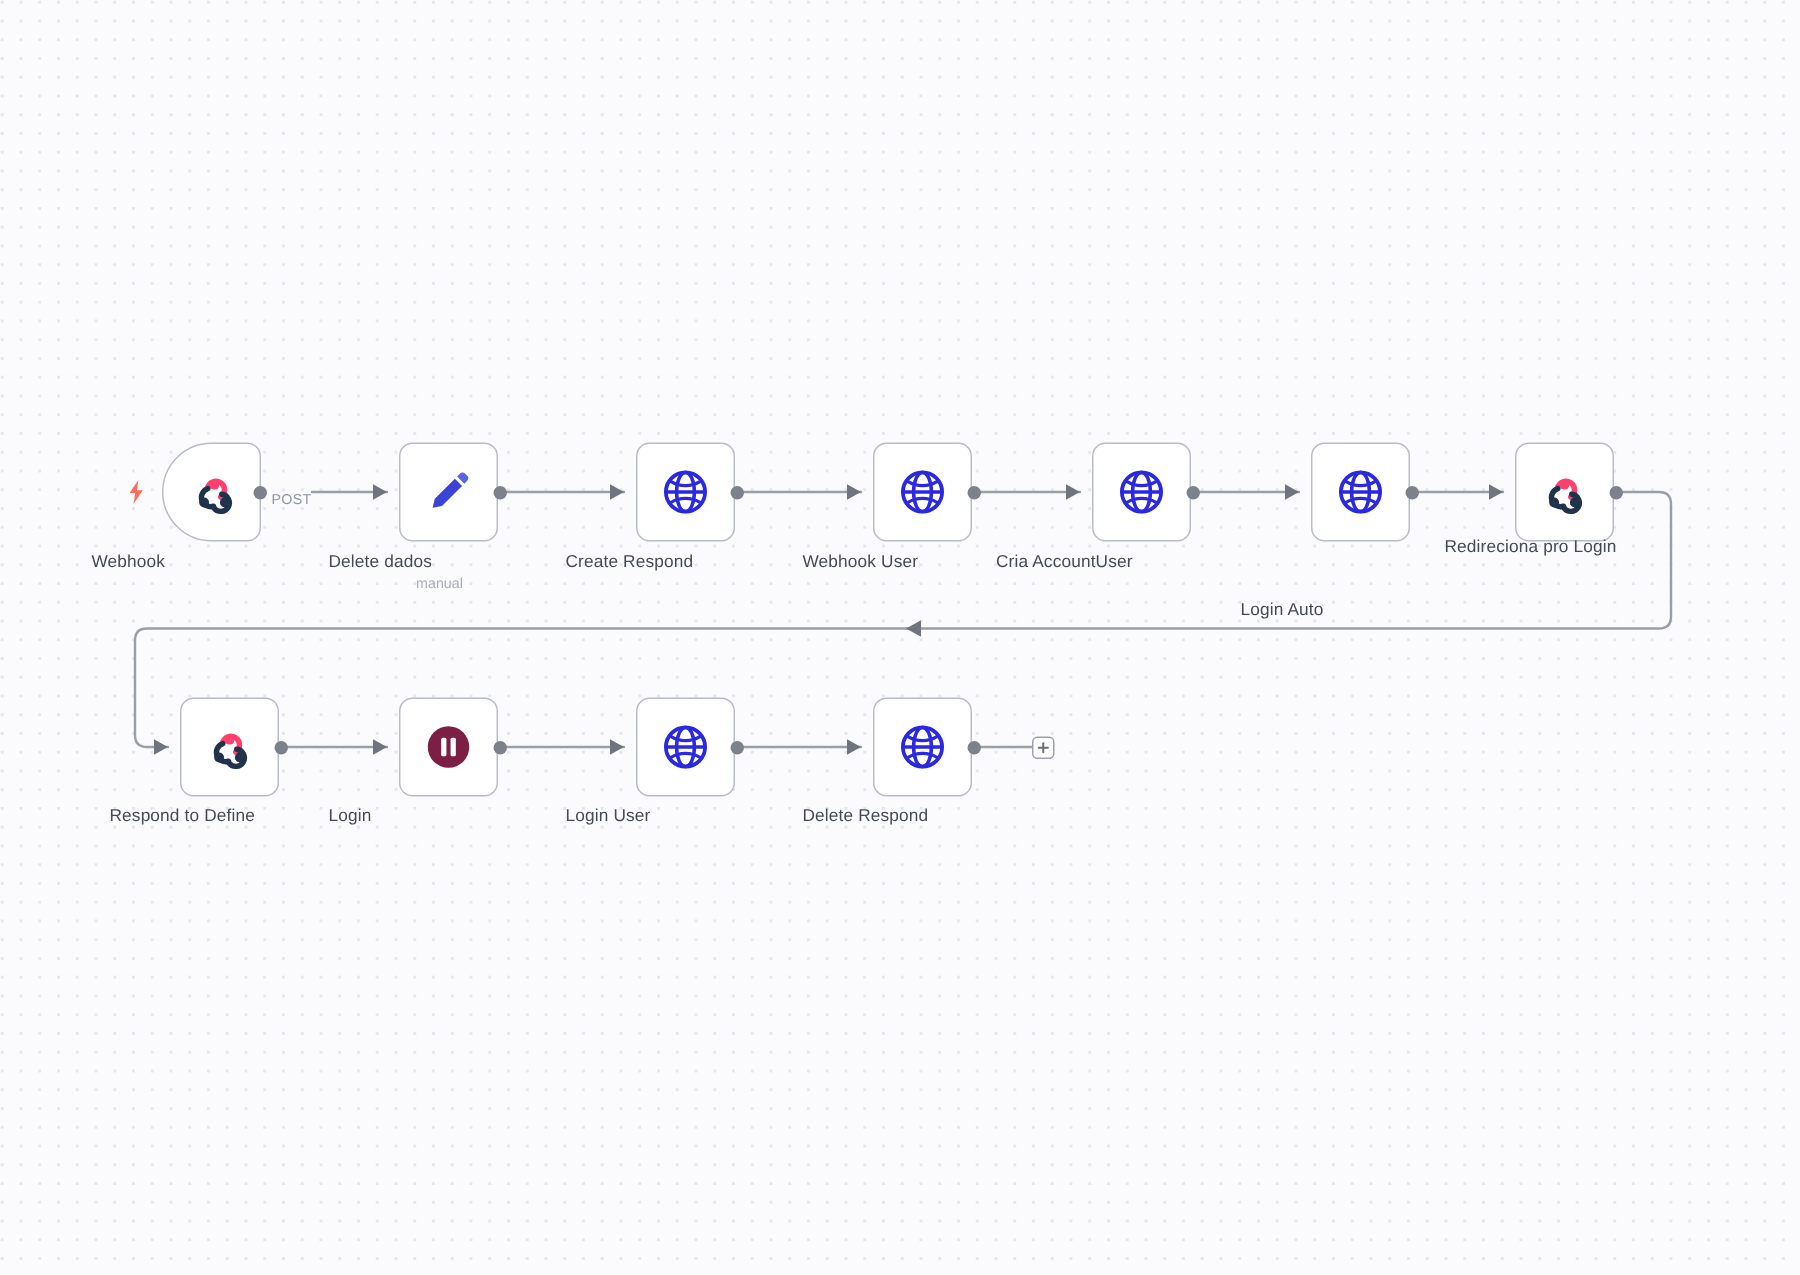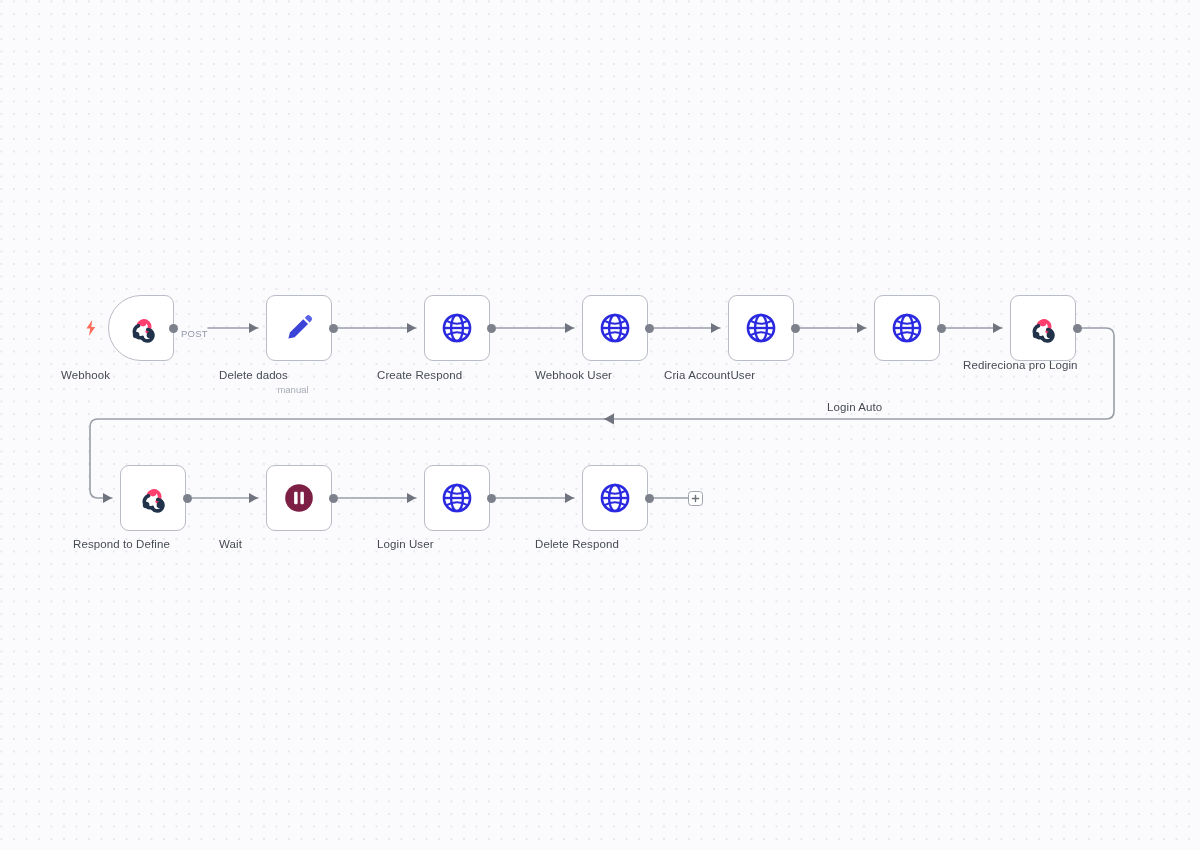--- a/index.html
+++ b/index.html
@@ -288,21 +288,21 @@
   <div class="node-label" style="left:73px; top:537px; width:160px;">Respond to Define</div>
 
   <div class="node" style="left:266px; top:465px;">
     <svg class="node-icon" viewBox="0 0 32 32">
       <circle cx="16" cy="16" r="13" fill="#7d1f44"></circle>
       <rect x="11.4" y="10.2" width="3.3" height="11.6" rx="1.0" fill="#ffffff"></rect>
       <rect x="17.3" y="10.2" width="3.3" height="11.6" rx="1.0" fill="#ffffff"></rect>
     </svg>
   </div>
   <div class="out-dot" style="left:329px; top:493.5px;"></div>
-  <div class="node-label" style="left:219px; top:537px; width:160px;">Wait</div>
+  <div class="node-label" style="left:219px; top:537px; width:160px;">Login</div>
 
   <div class="node" style="left:424px; top:465px;">
     <svg class="node-icon" viewBox="0 0 32 32">
       <circle cx="16" cy="16" r="12.3" fill="none" stroke="#2a29e0" stroke-width="2.4"></circle>
       <ellipse cx="16" cy="16" rx="5.6" ry="12.3" fill="none" stroke="#2a29e0" stroke-width="2.2"></ellipse>
       <line x1="3.7" y1="16" x2="28.3" y2="16" stroke="#2a29e0" stroke-width="2.2"></line>
       <path d="M6.4,9.2 a18,18 0 0 0 19.2,0" fill="none" stroke="#2a29e0" stroke-width="2.0"></path>
       <path d="M6.4,22.8 a18,18 0 0 1 19.2,0" fill="none" stroke="#2a29e0" stroke-width="2.0"></path>
     </svg>
   </div>

